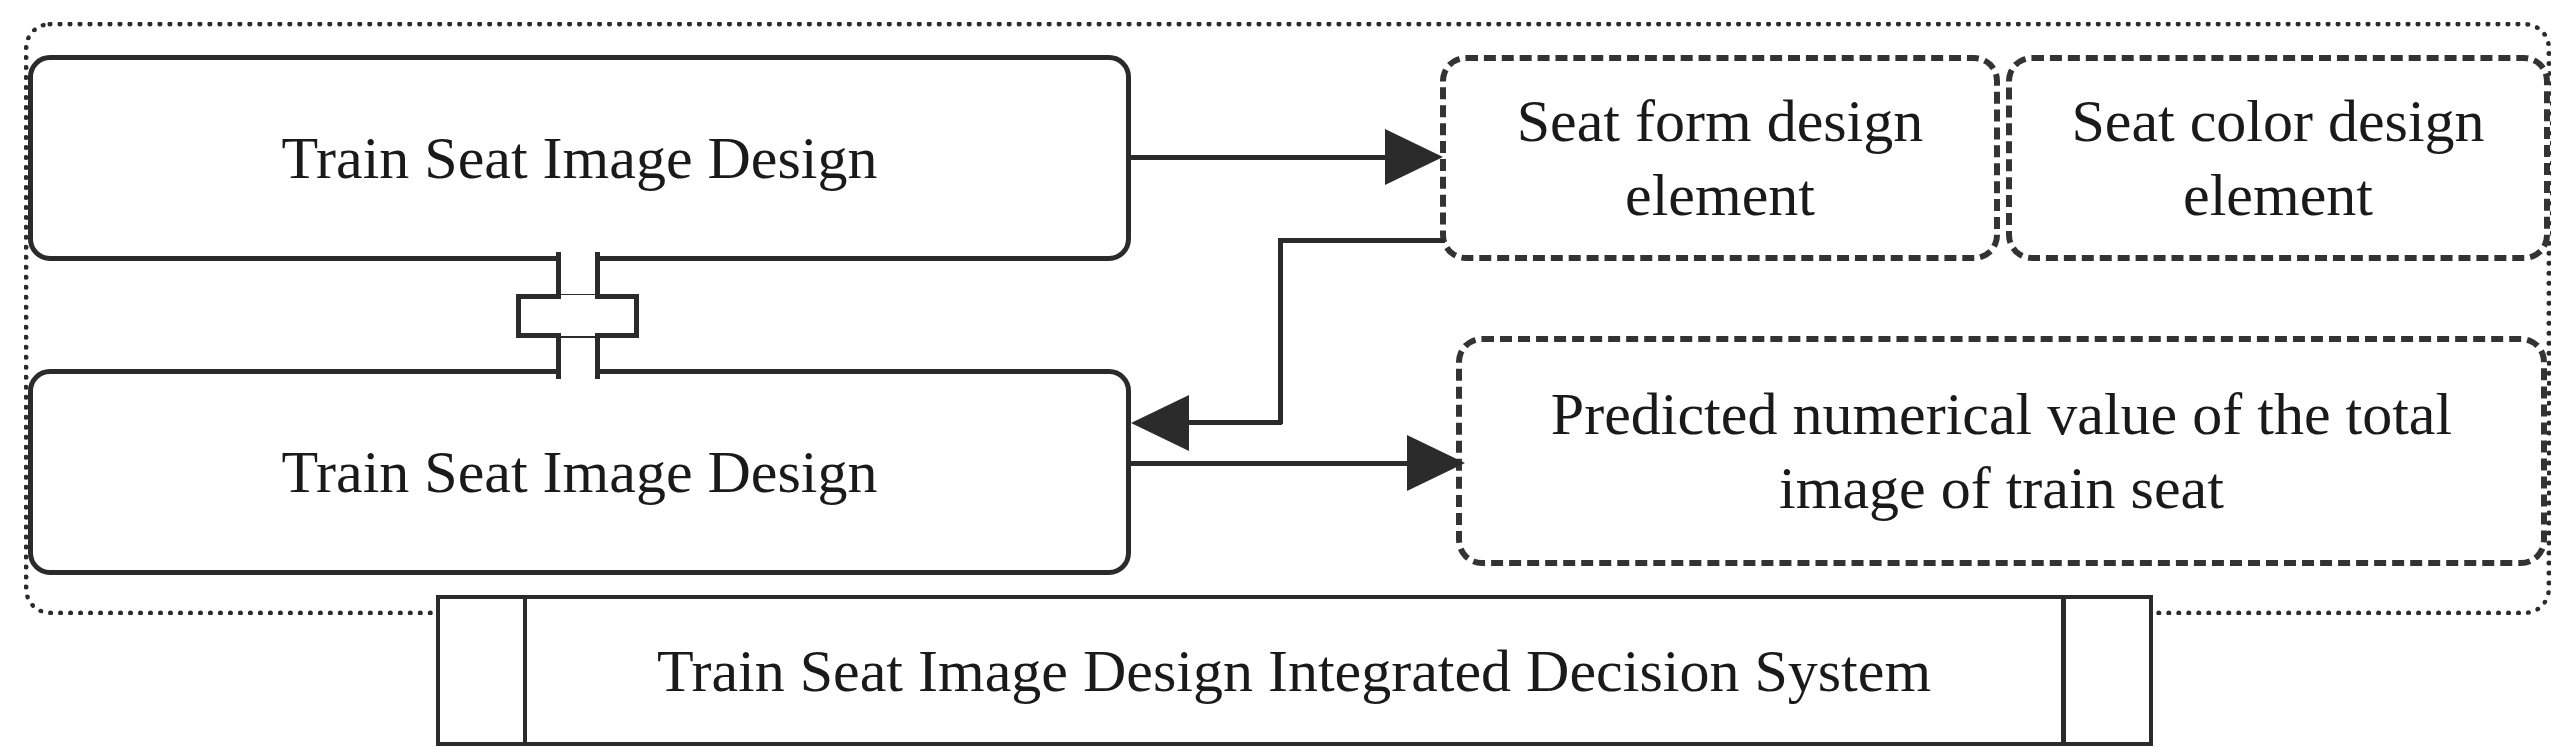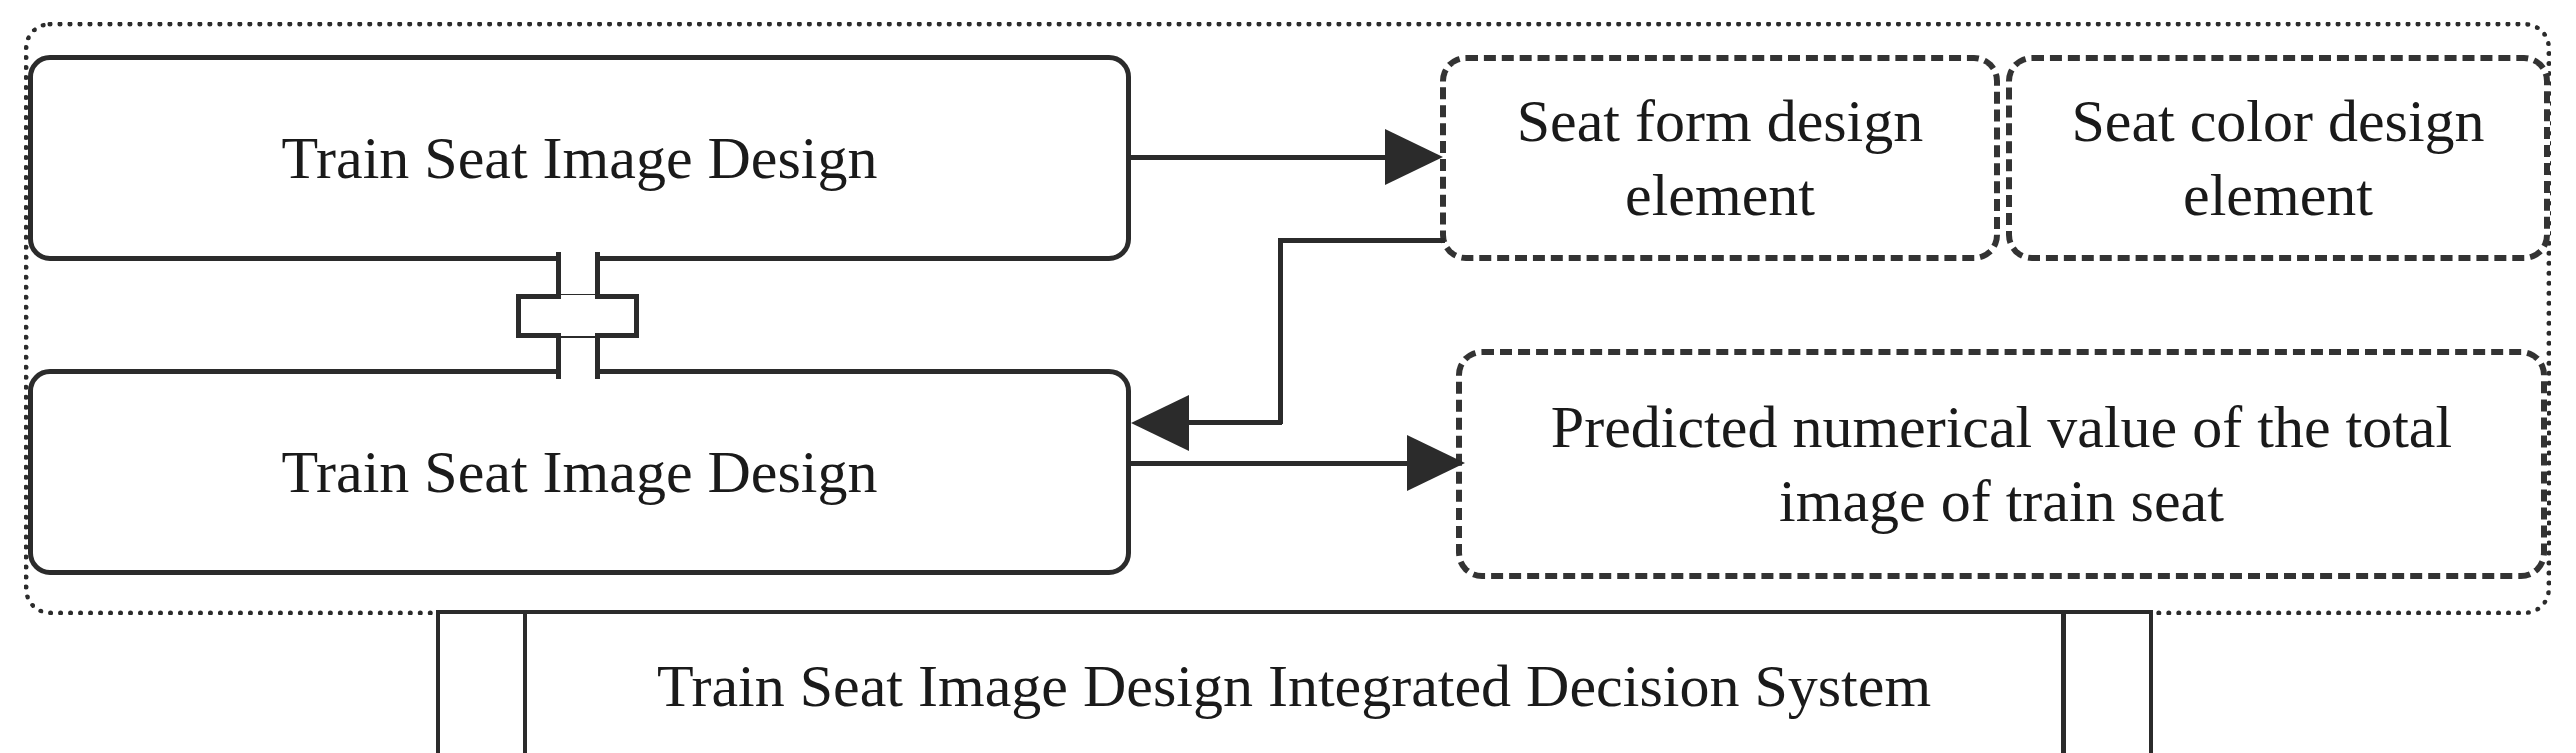--- a/index.html
+++ b/index.html
@@ -84,21 +84,21 @@
     height: 206px;
   }
   #box-seat-color {
     left: 2006px;
     top: 55px;
     width: 544px;
     height: 206px;
   }
   #box-predicted {
     left: 1456px;
-    top: 349px;
+    top: 336px;
     width: 1091px;
     height: 230px;
   }
 
   
   .line {
     position: absolute;
     background: #2b2b2b;
   }
   .h-line { height: 5px; }
@@ -184,21 +184,20 @@
     border: none;
   }
 
   
   #banner {
     position: absolute;
     left: 436px;
     top: 595px;
     width: 1717px;
     height: 133px;
-    margin-top: 15px;
   }
   #banner .banner-end {
     position: absolute;
     top: 0;
     width: 91px;
     height: 151px;
     box-sizing: border-box;
     border: 4px solid #2b2b2b;
     background: #ffffff;
   }

